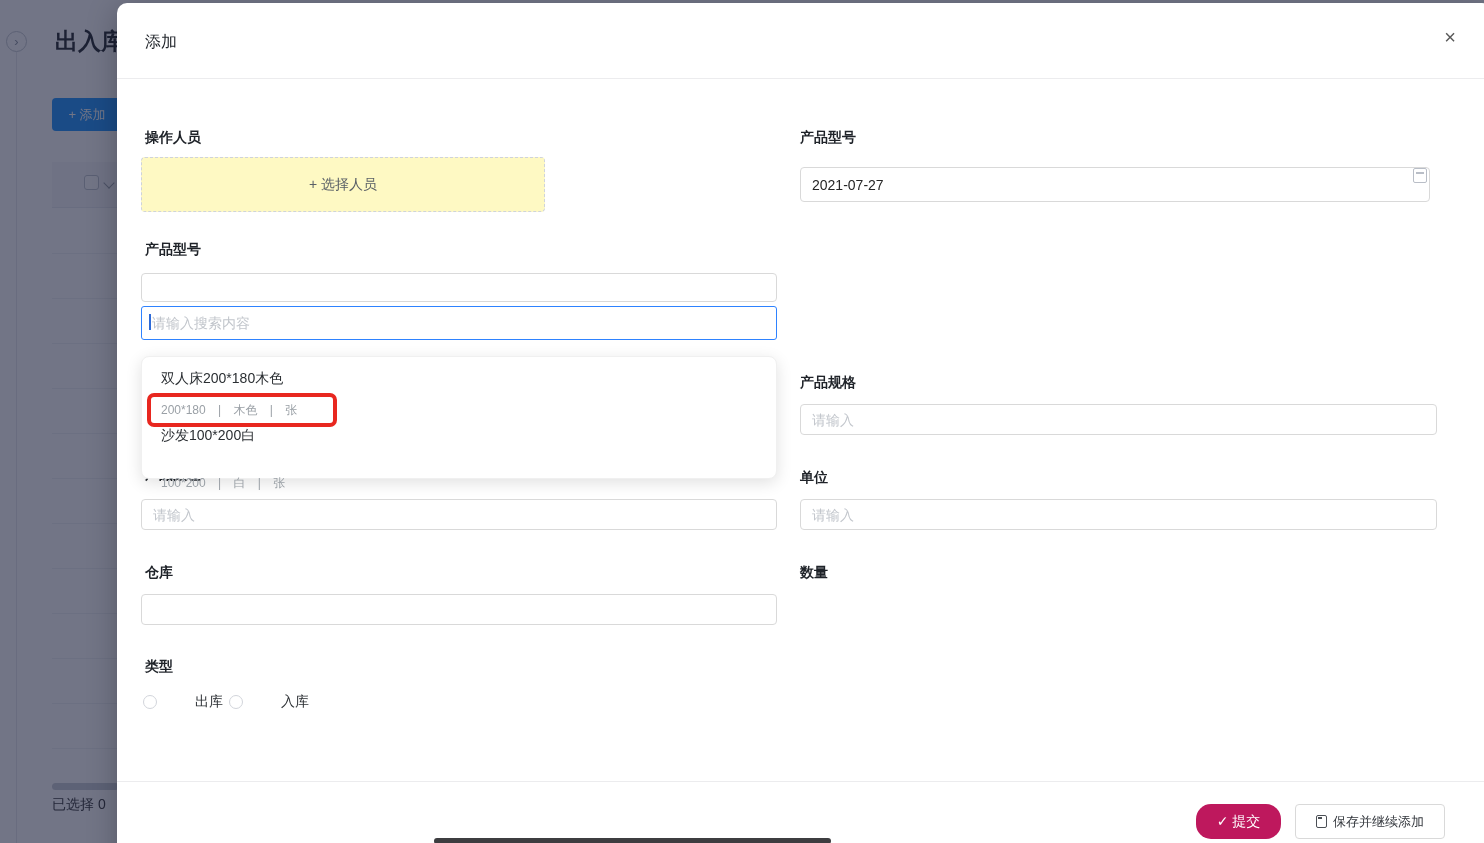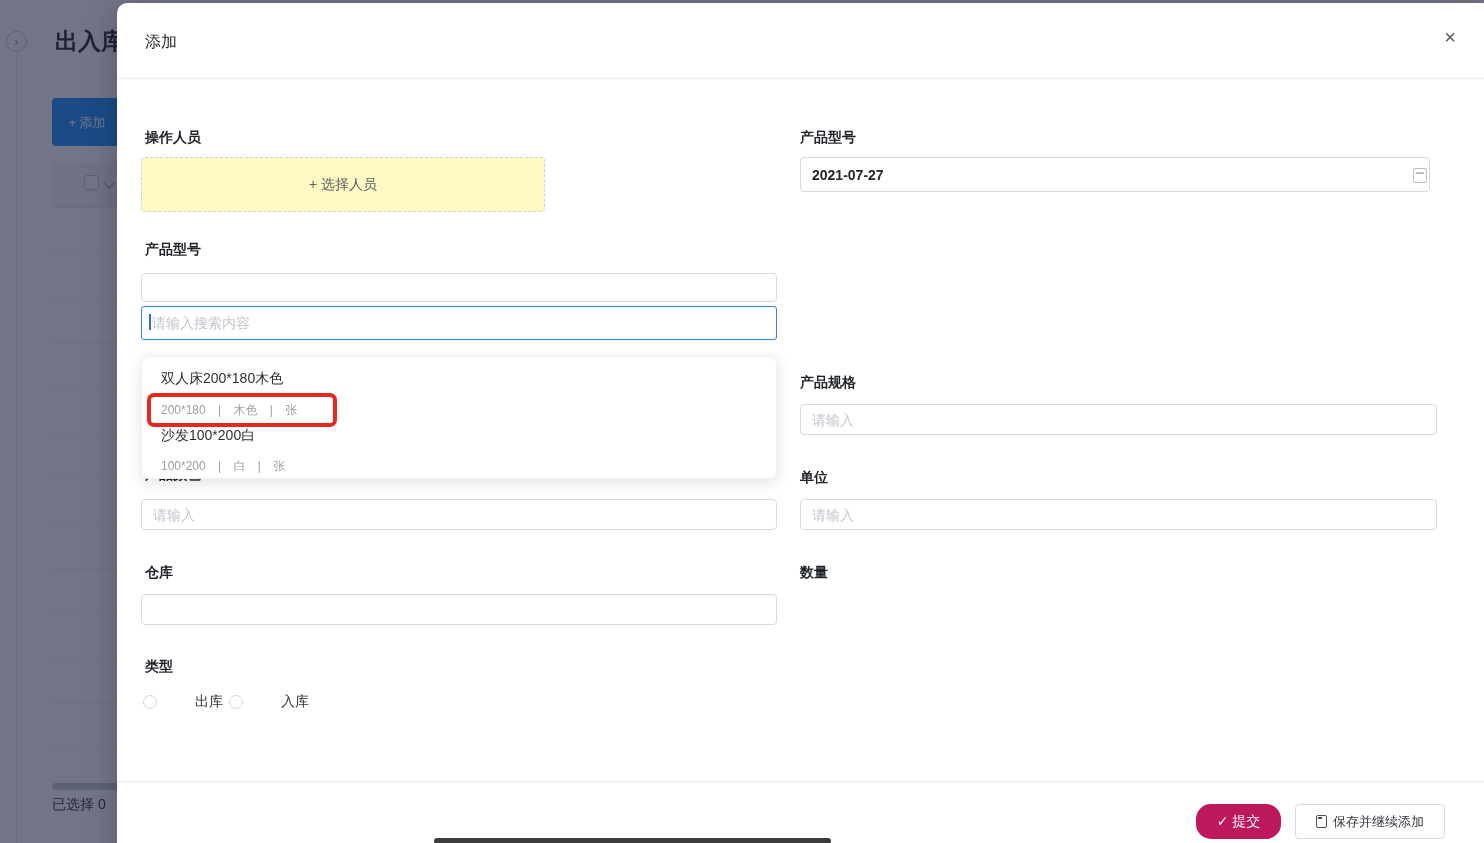--- a/index.html
+++ b/index.html
@@ -6,21 +6,21 @@
   html,body { background:#fff; }
   body { font-family:"Liberation Sans","DejaVu Sans",sans-serif; }
   #screen { position:relative; width:1484px; height:843px; overflow:hidden; background:#fff; }
 
   
   .bg-page { position:absolute; inset:0; background:#fff; }
   .collapse-btn { position:absolute; left:6px; top:31px; width:21px; height:21px; border:1px solid #c3c7cf;
     border-radius:50%; color:#8a919f; font-size:13px; line-height:19px; text-align:center; background:#fff; }
   .side-rail { position:absolute; left:16px; top:52px; width:1px; height:791px; background:#e6e8ec; }
   .page-title { position:absolute; left:55px; top:26px; font-size:23px; font-weight:700; color:#1f2329; white-space:nowrap; }
-  .add-btn { position:absolute; left:52px; top:98px; width:70px; height:48px; background:#1890ff; border:none;
+  .add-btn { position:absolute; left:52px; top:98px; width:70px; height:33px; background:#1890ff; border:none;
     border-radius:4px; color:#fff; font-size:13px; white-space:nowrap; text-align:center; line-height:33px; }
   .tbl-header { position:absolute; left:52px; top:162px; right:0; height:46px; background:#f7f8fa; border-bottom:1px solid #e8eaee; }
   .tbl-checkbox { position:absolute; left:32px; top:13px; width:15px; height:15px; border:1px solid #c0c4cc; border-radius:3px; background:#fff; }
   .tbl-caret { position:absolute; left:53px; top:17px; width:8px; height:8px; border-right:1.5px solid #9aa0ab; border-bottom:1.5px solid #9aa0ab; transform:rotate(45deg); }
   .row-line { position:absolute; left:52px; right:0; height:1px; background:#f0f1f3; }
   .hscroll-thumb { position:absolute; left:52px; top:783px; width:67px; height:7px; border-radius:4px; background:#c9ccd4; }
   .selected-summary { position:absolute; left:52px; top:796px; font-size:14px; color:#303133; white-space:nowrap; }
 
   
   .overlay { position:absolute; inset:0; background:rgba(27,33,59,0.62); z-index:5; }
@@ -33,21 +33,21 @@
   .modal-close { position:absolute; right:36px; top:24px; font-size:20px; color:#595959; line-height:20px; cursor:pointer; }
 
   .field-label { position:absolute; font-size:14px; font-weight:600; color:#1f2329; white-space:nowrap; }
   .txt-input { position:absolute; height:31px; border:1px solid #d9d9d9; border-radius:4px; background:#fff;
     font-size:14px; color:#262626; padding:0 11px; outline:none; font-family:inherit; }
   .txt-input::placeholder { color:#c2c6cc; }
 
   .operator-box { position:absolute; left:24px; top:154px; width:404px; height:55px; border:1px dashed #cfd3da;
     border-radius:4px; background:#fef9c3; color:#595f66; font-size:14px; text-align:center; line-height:53px; cursor:pointer; }
 
-  .date-input { left:683px; top:154px; width:630px; height:35px;font-weight:bold; }
+  .date-input { left:683px; top:164px; width:630px; height:35px; }
   .calendar-icon { position:absolute; left:1296px; top:165px; width:14px; height:15px; border:1.5px solid #b9bec7; border-radius:2px; }
   .calendar-icon::before { content:""; position:absolute; left:2px; right:2px; top:3px; height:1.5px; background:#b9bec7; }
 
   .model-select { left:24px; top:270px; width:636px; height:29px; }
   .model-search { position:absolute; left:24px; top:303px; width:636px; height:32px; border:1.5px solid #2e82ff;
     border-radius:3px; background:#fff; font-size:14px; padding:16px 10px; outline:none; font-family:inherit; }
   .model-search::placeholder { color:#c2c6cc; }
   .search-caret { position:absolute; left:32px; top:311px; width:1.5px; height:16px; background:#2e6bd8; z-index:21; }
 
   .dropdown { position:absolute; left:24px; top:353px; width:636px; height:123px; background:#fff; border:1px solid #f0f0f0;
@@ -121,21 +121,21 @@
     <div class="field-label" style="left:28px; top:238px">产品型号</div>
     <input class="txt-input model-select" value="" style="">
     <input class="model-search" placeholder="请输入搜索内容" style="">
     <span class="search-caret"></span>
 
     <div class="dropdown">
       <div class="opt-name" style="top:13px">双人床200*180木色</div>
       <div class="opt-meta" style="top:45px">200*180 | 木色 | 张</div>
       <div class="annotation-box"></div>
       <div class="opt-name" style="top:70px">沙发100*200白</div>
-      <div class="opt-meta" style="top:101px">100*200 | 白 | 张</div>
+      <div class="opt-meta" style="top:118px">100*200 | 白 | 张</div>
     </div>
 
     <div class="field-label" style="left:683px; top:371px">产品规格</div>
     <input class="txt-input" style="left: 683px; top: 401px; width: 637px;" placeholder="请输入">
 
     <div class="field-label" style="left:28px; top:463px; z-index:1">产品颜色</div>
     <input class="txt-input" style="left: 24px; top: 496px; width: 636px;" placeholder="请输入">
 
     <div class="field-label" style="left:683px; top:466px">单位</div>
     <input class="txt-input" style="left: 683px; top: 496px; width: 637px;" placeholder="请输入">

